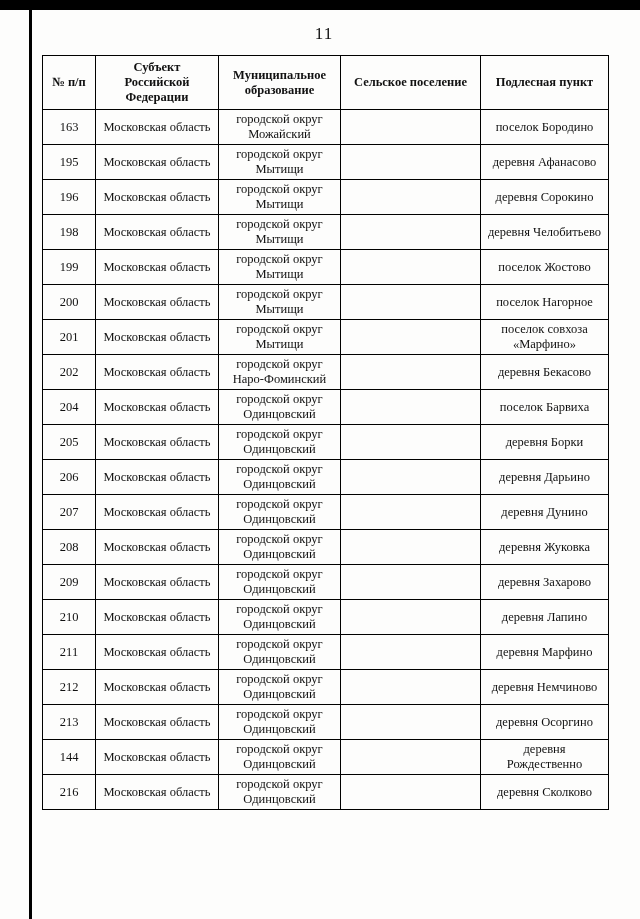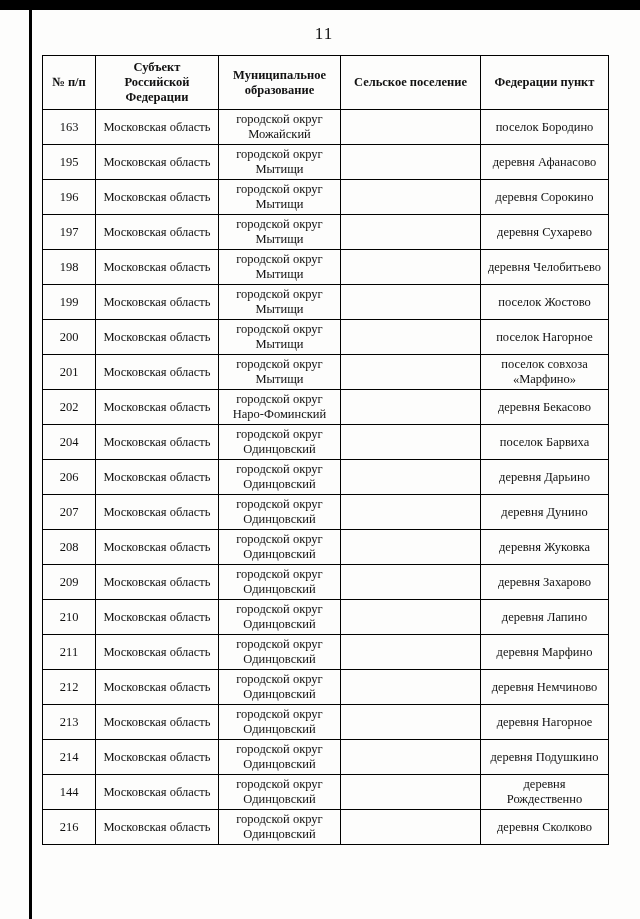--- a/index.html
+++ b/index.html
@@ -84,21 +84,21 @@
       <col class="c-mun">
       <col class="c-rural">
       <col class="c-place">
     </colgroup>
     <thead>
       <tr>
           <th>№ п/п</th>
           <th>Субъект Российской Федерации</th>
           <th>Муниципальное образование</th>
           <th>Сельское поселение</th>
-          <th>Федерации пункт</th>
+          <th>Подлесная пункт</th>
         </tr>
     </thead>
     <tbody>
         <tr>
           <td>163</td>
           <td>Московская область</td>
           <td>городской округ Можайский</td>
           <td></td>
           <td>поселок Бородино</td>
         </tr>
@@ -110,27 +110,20 @@
           <td>деревня Афанасово</td>
         </tr>
         <tr>
           <td>196</td>
           <td>Московская область</td>
           <td>городской округ Мытищи</td>
           <td></td>
           <td>деревня Сорокино</td>
         </tr>
         <tr>
-          <td>197</td>
-          <td>Московская область</td>
-          <td>городской округ Мытищи</td>
-          <td></td>
-          <td>деревня Сухарево</td>
-        </tr>
-        <tr>
           <td>198</td>
           <td>Московская область</td>
           <td>городской округ Мытищи</td>
           <td></td>
           <td>деревня Челобитьево</td>
         </tr>
         <tr>
           <td>199</td>
           <td>Московская область</td>
           <td>городской округ Мытищи</td>
@@ -159,20 +152,27 @@
           <td>деревня Бекасово</td>
         </tr>
         <tr>
           <td>204</td>
           <td>Московская область</td>
           <td>городской округ Одинцовский</td>
           <td></td>
           <td>поселок Барвиха</td>
         </tr>
         <tr>
+          <td>205</td>
+          <td>Московская область</td>
+          <td>городской округ Одинцовский</td>
+          <td></td>
+          <td>деревня Борки</td>
+        </tr>
+        <tr>
           <td>206</td>
           <td>Московская область</td>
           <td>городской округ Одинцовский</td>
           <td></td>
           <td>деревня Дарьино</td>
         </tr>
         <tr>
           <td>207</td>
           <td>Московская область</td>
           <td>городской округ Одинцовский</td>
@@ -212,28 +212,21 @@
           <td>Московская область</td>
           <td>городской округ Одинцовский</td>
           <td></td>
           <td>деревня Немчиново</td>
         </tr>
         <tr>
           <td>213</td>
           <td>Московская область</td>
           <td>городской округ Одинцовский</td>
           <td></td>
-          <td>деревня Нагорное</td>
-        </tr>
-        <tr>
-          <td>214</td>
-          <td>Московская область</td>
-          <td>городской округ Одинцовский</td>
-          <td></td>
-          <td>деревня Подушкино</td>
+          <td>деревня Осоргино</td>
         </tr>
         <tr>
           <td>144</td>
           <td>Московская область</td>
           <td>городской округ Одинцовский</td>
           <td></td>
           <td>деревня Рождественно</td>
         </tr>
         <tr>
           <td>216</td>

